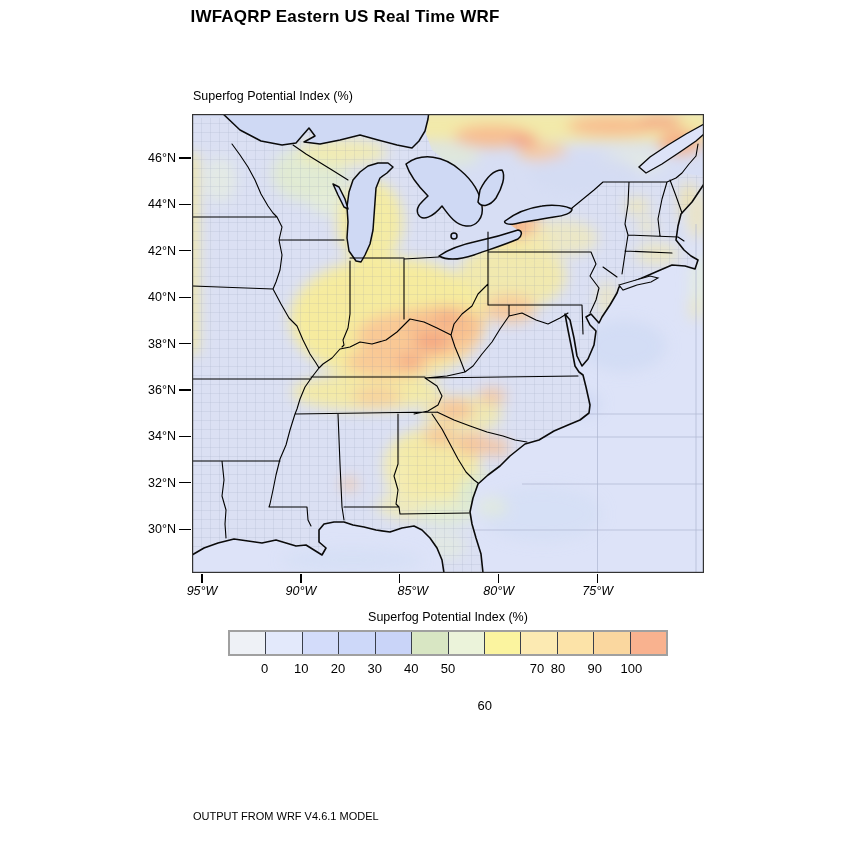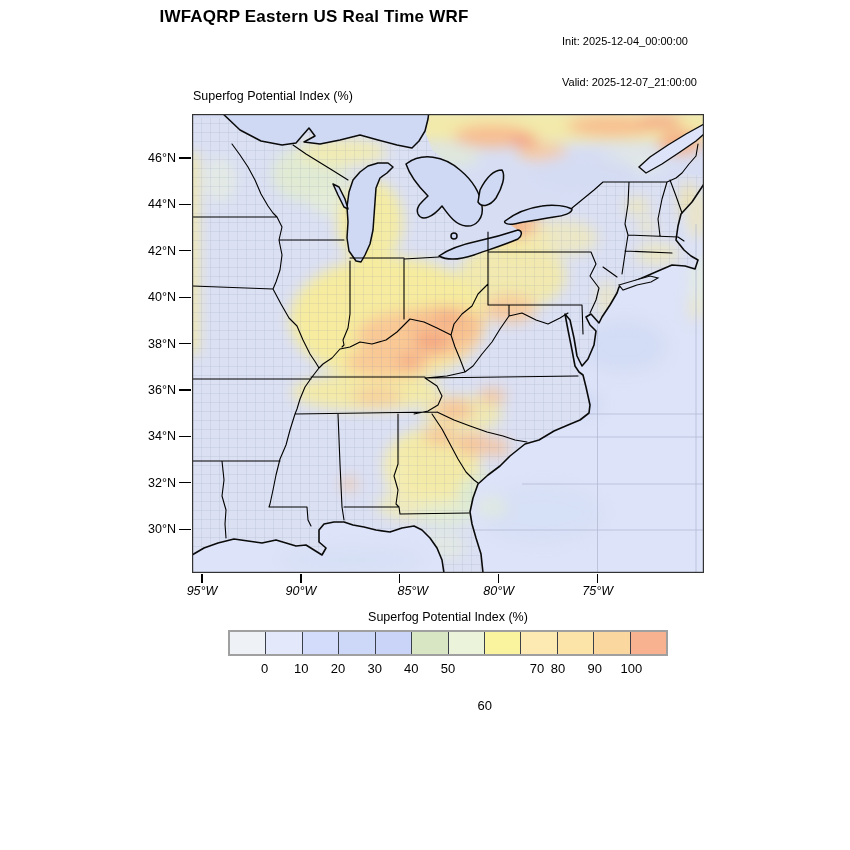--- a/index.html
+++ b/index.html
@@ -1,18 +1,18 @@
 <!DOCTYPE html>
 <html><head>
 <meta charset="utf-8">
 <style>
   html,body{margin:0;padding:0;background:#ffffff;}
   .page{position:relative;width:850px;height:850px;background:#ffffff;overflow:hidden;
         font-family:"Liberation Sans","DejaVu Sans",sans-serif;color:#000;}
-  .title{position:absolute;left:112px;top:7px;width:404px;text-align:center;
+  .title{position:absolute;left:143px;top:7px;width:404px;text-align:center;
          font-size:17px;font-weight:bold;letter-spacing:0.2px;}
   .stamp{position:absolute;left:562px;top:8px;font-size:11px;line-height:13.5px;white-space:pre;}
   .field-title{position:absolute;left:193px;top:89px;font-size:12.5px;}
   .map-wrap{position:absolute;left:192px;top:114px;width:512px;height:459px;}
   .lat-label{position:absolute;width:50px;left:126px;text-align:right;font-size:12.5px;line-height:16px;}
   .lat-tick{position:absolute;left:179px;width:12px;height:1.3px;background:#000;}
   .lon-tick{position:absolute;top:573.5px;width:1.3px;height:9.5px;background:#000;}
   .lon-label{position:absolute;top:584px;font-size:12.5px;transform:translateX(-50%);white-space:nowrap;font-style:italic;}
   .cb-title{position:absolute;left:228px;top:610px;width:440px;text-align:center;font-size:12.5px;}
   .cb-bar{position:absolute;left:228px;top:630px;width:440px;height:26px;display:flex;
@@ -21,24 +21,20 @@
   .cb-seg:last-child{border-right:none;}
   .cb-tick{position:absolute;top:661px;font-size:13px;transform:translateX(-50%);}
   .footer{position:absolute;left:193px;top:809px;font-size:11px;line-height:14px;}
 </style>
 </head>
 <body>
 
 <div class="page">
 
   <div class="title">IWFAQRP Eastern US Real Time WRF</div>
-  <div class="stamp">
-    <div>Init: 2025-12-04_00:00:00</div>
-    <div>Valid: 2025-12-07_21:00:00</div>
-  </div>
 
   <div class="field-title">Superfog Potential Index  (%)</div>
 
   <div class="map-wrap">
     <svg width="512" height="459" viewBox="0 0 512 459">
       <defs>
         <filter id="blur7" x="-40%" y="-40%" width="180%" height="180%">
             <feGaussianBlur stdDeviation="7"></feGaussianBlur>
           </filter>
         <filter id="blur4" x="-60%" y="-60%" width="220%" height="220%">
@@ -209,20 +205,21 @@
       <div class="cb-seg" style="background: rgb(216, 230, 195);"></div>
       <div class="cb-seg" style="background: rgb(235, 243, 218);"></div>
       <div class="cb-seg" style="background: rgb(251, 244, 159);"></div>
       <div class="cb-seg" style="background: rgb(252, 234, 178);"></div>
       <div class="cb-seg" style="background: rgb(252, 227, 168);"></div>
       <div class="cb-seg" style="background: rgb(250, 215, 159);"></div>
       <div class="cb-seg" style="background: rgb(249, 178, 143);"></div>
     </div>
 
   <div class="footer">
+    <div>OUTPUT FROM WRF V4.6.1 MODEL</div>
   </div>
 <div class="lat-label" style="top: 150px;">46°N</div>
     <div class="lat-tick" style="top: 157.35px;"></div>
     <div class="lat-label" style="top: 196.4px;">44°N</div>
     <div class="lat-tick" style="top: 203.75px;"></div>
     <div class="lat-label" style="top: 242.8px;">42°N</div>
     <div class="lat-tick" style="top: 250.15px;"></div>
     <div class="lat-label" style="top: 289.2px;">40°N</div>
     <div class="lat-tick" style="top: 296.55px;"></div>
     <div class="lat-label" style="top: 335.6px;">38°N</div>

